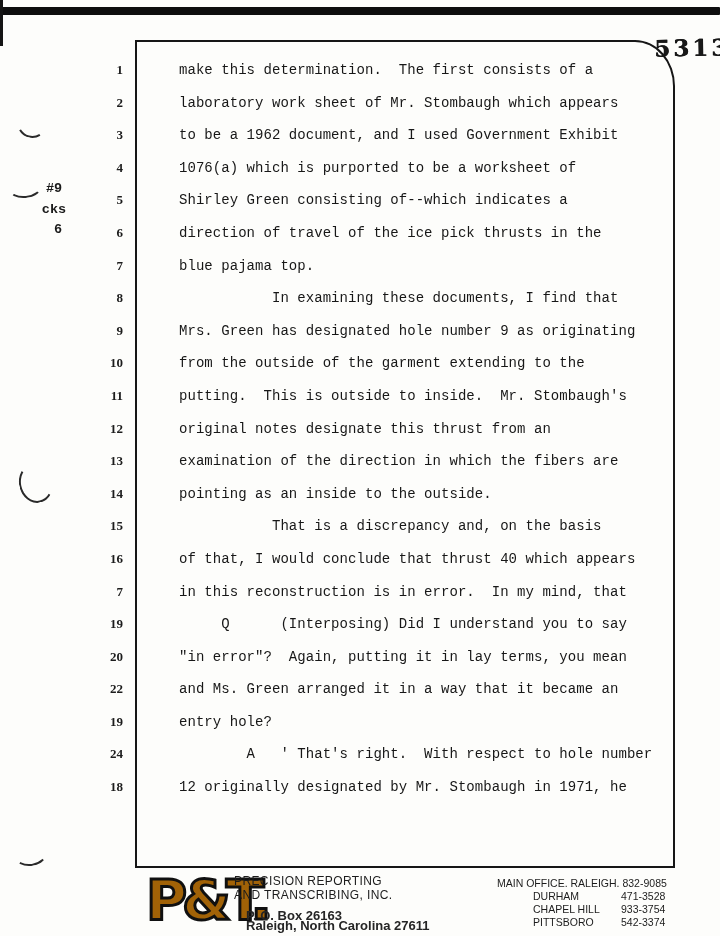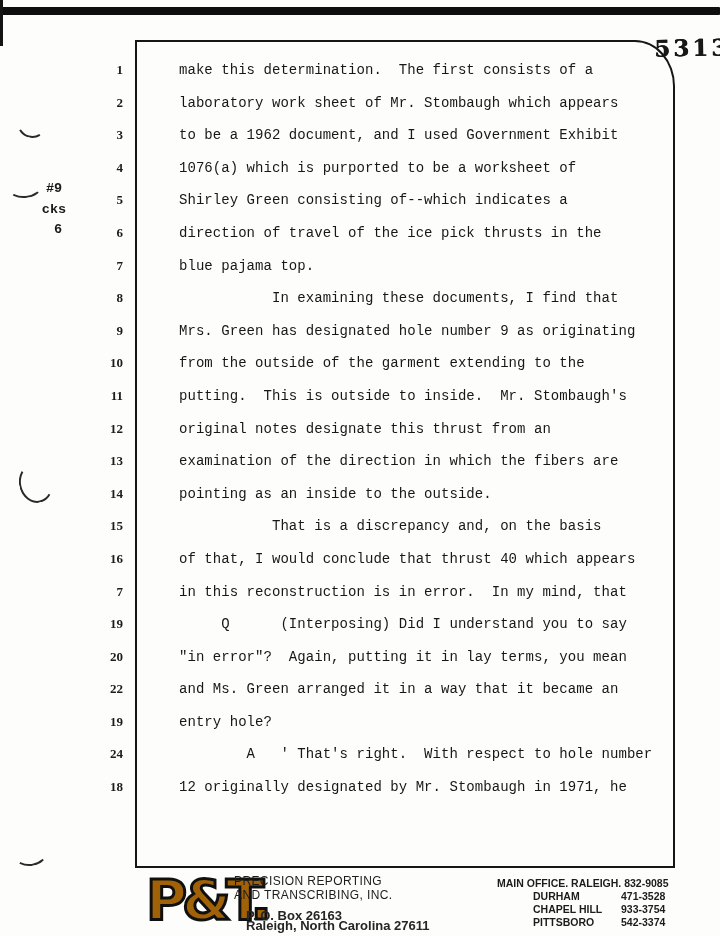--- a/index.html
+++ b/index.html
@@ -71,21 +71,21 @@
     font-weight:400;font-size:12px;letter-spacing:0.4px;line-height:14px;color:#1c1c1c;
   }
   .pobox{
     position:absolute;left:246px;top:911px;
     font-family:"Liberation Sans","DejaVu Sans",sans-serif;
     font-weight:700;font-size:13px;line-height:9.5px;color:#252525;
   }
   .contact{
     position:absolute;left:497px;top:877px;
     font-family:"Liberation Sans","DejaVu Sans",sans-serif;
-    font-weight:700;font-size:10.5px;line-height:13px;color:#1c1c1c;
+    font-weight:400;font-size:10.5px;line-height:13px;color:#1c1c1c;
   }
   .office-row{display:flex;margin-left:28px;padding-left:8px;}
   .office-city{width:88px;}
   .office-phone{width:70px;}
 </style>
 </head>
 <body>
 
 <div id="page">
 

